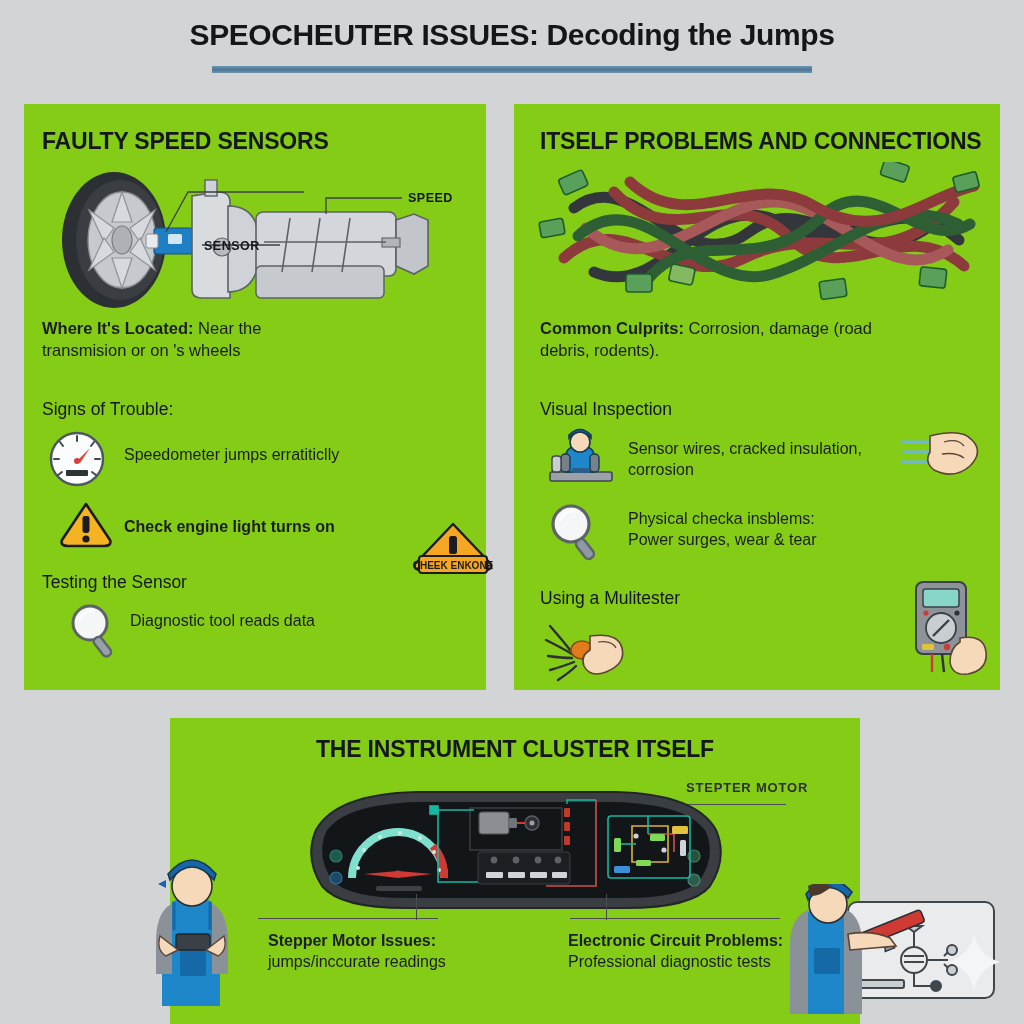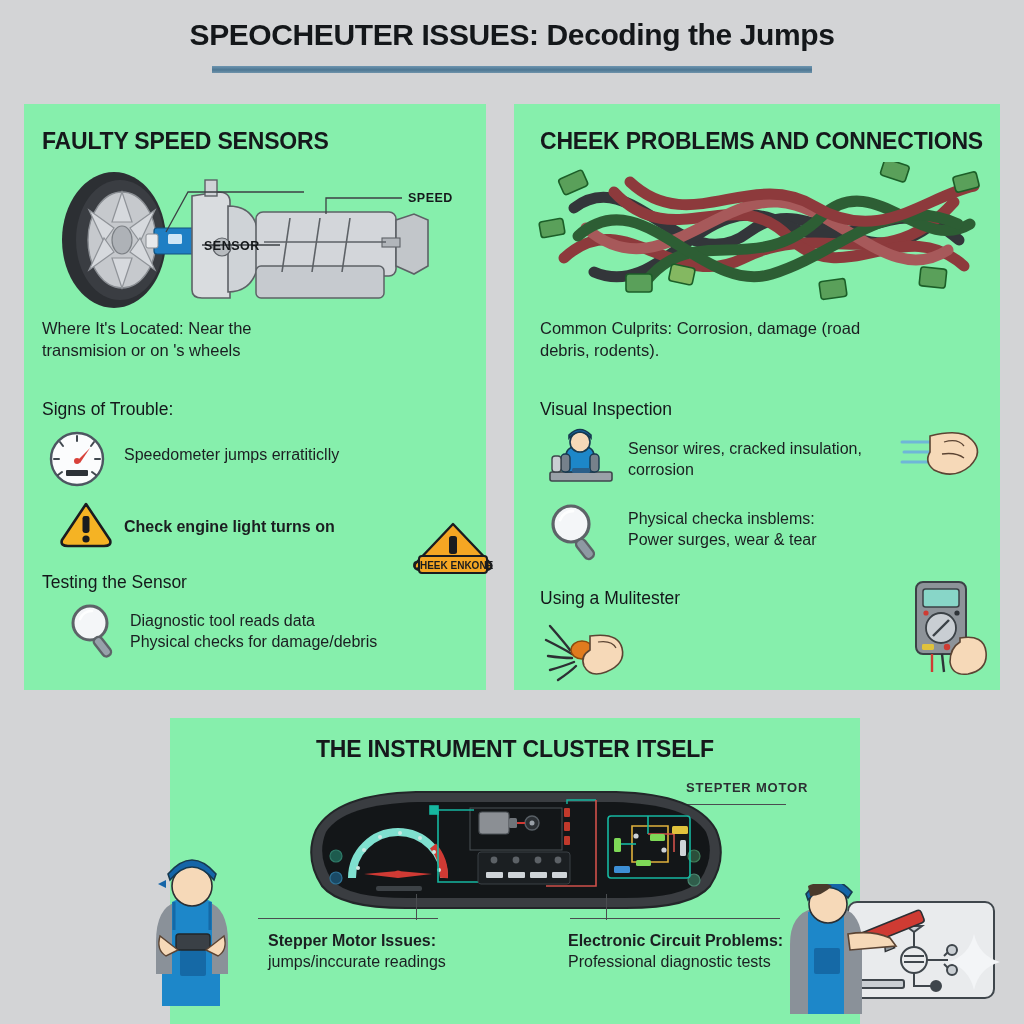--- a/index.html
+++ b/index.html
@@ -17,35 +17,35 @@
     font-size: 30px; font-weight: 700; color: #14171a;
     letter-spacing: -0.4px; white-space: nowrap;
   }
   .title .tail { font-weight: 700; }
   .title-rule {
     margin: 14px auto 0; width: 600px; height: 7px;
     background: linear-gradient(180deg,#6d95b0 0%, #4d7793 55%, #6f93ab 100%);
   }
 
   
-  .card { position: absolute; background: #86efac; }
+  .card { position: absolute; background: #84cc16; }
   #card-left  { left: 24px;  top: 104px; width: 462px; height: 586px; }
   #card-right { left: 514px; top: 104px; width: 486px; height: 586px; }
   #card-bottom{ left: 170px; top: 718px; width: 690px; height: 306px; }
 
   .card-title {
     font-size: 23px; font-weight: 700; color: #15181b;
     letter-spacing: -0.2px; white-space: nowrap;
   }
   #card-left  .card-title { position:absolute; left: 18px; top: 24px; }
   #card-right .card-title { position:absolute; left: 26px; top: 24px; }
   #card-bottom .card-title{ position:absolute; left: 0; top: 18px; width:100%; text-align:center; }
 
   .lede { position: absolute; font-size: 16.5px; line-height: 1.33; color: #1b1e21; }
-  .lede b { font-weight: 400; }
+  .lede b { font-weight: 700; }
   .sub-head { position: absolute; font-size: 17.5px; font-weight: 400; color: #14171a; }
   .row-text { position: absolute; font-size: 16px; line-height: 1.32; color: #1b1e21; }
 
   
   .illus { position: absolute; }
   .callout { font-size: 12.5px; font-weight: 700; letter-spacing: .5px; fill: #15181b; }
 
   
   .warn-badge { position: absolute; }
 
@@ -149,25 +149,25 @@
     </svg>
     <div class="row-text" style="left:100px; top:412px; width:290px;font-weight:bold;">Check engine light turns on</div>
 
     <div class="sub-head" style="left:18px; top:468px;">Testing the Sensor</div>
 
     <svg class="illus" style="left:42px; top:496px;" width="58" height="60" viewBox="0 0 58 60">
       <circle cx="24" cy="23" r="17" fill="#f4f6f8" stroke="#5d6368" stroke-width="3"></circle>
       <path d="M14 19 A12 12 0 0 1 26 11" fill="none" stroke="#fdfefe" stroke-width="2.6" stroke-linecap="round"></path>
       <rect x="32" y="36" width="9" height="22" rx="4.2" fill="#97a1aa" stroke="#5d6368" stroke-width="2.4" transform="rotate(-38 36 47)"></rect>
     </svg>
-    <div class="row-text" style="left:106px; top:506px; width:330px;"><span>Diagnostic tool reads data</span><br><span>Physical checks for damage/debris</span></div>
+    <div class="row-text" style="left:106px; top:506px; width:330px;"><span>Diagnostic tool reads data</span><br></div>
   </div>
 
   <div class="card" id="card-right">
-    <div class="card-title">CHEEK PROBLEMS AND CONNECTIONS</div>
+    <div class="card-title">ITSELF PROBLEMS AND CONNECTIONS</div>
 
     <svg class="illus" style="left:20px; top:58px;" width="450" height="150" viewBox="0 0 450 150">
       <g fill="none" stroke-width="11" stroke-linecap="round">
         <path d="M40 46 C100 0 150 120 215 70 C280 20 330 130 410 52" stroke="#33363a"></path>
         <path d="M60 110 C130 140 170 20 250 62 C320 100 360 20 425 78" stroke="#33363a"></path>
         <path d="M30 96 C90 40 140 132 210 96 C290 56 350 118 420 40" stroke="#8d3a3c"></path>
         <path d="M80 30 C140 94 200 18 256 76 C310 130 370 50 430 104" stroke="#8d3a3c"></path>
         <path d="M52 66 C120 126 180 36 244 40 C306 44 356 126 414 88" stroke="#a7595a"></path>
         <path d="M110 122 C160 56 220 120 288 54 C340 6 386 92 436 62" stroke="#2d5e34"></path>
         <path d="M44 74 C108 16 168 134 238 112 C308 90 356 30 424 62" stroke="#2d5e34"></path>

